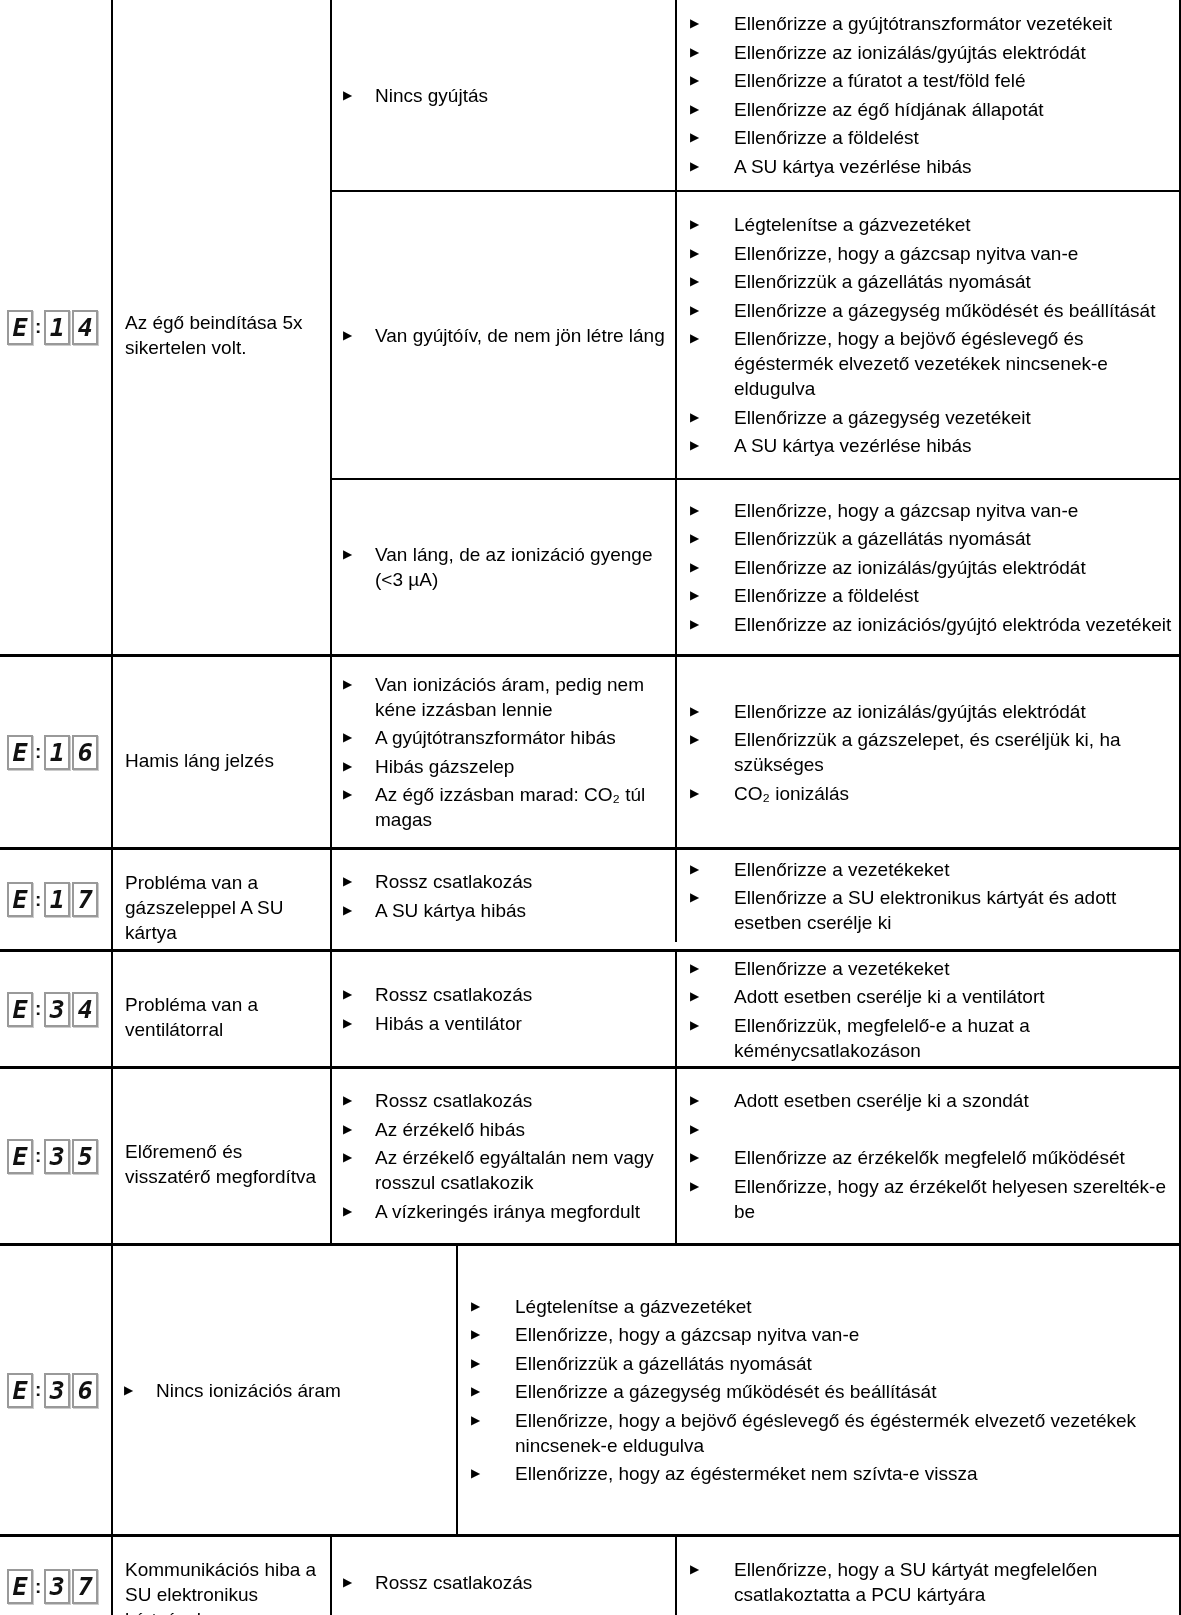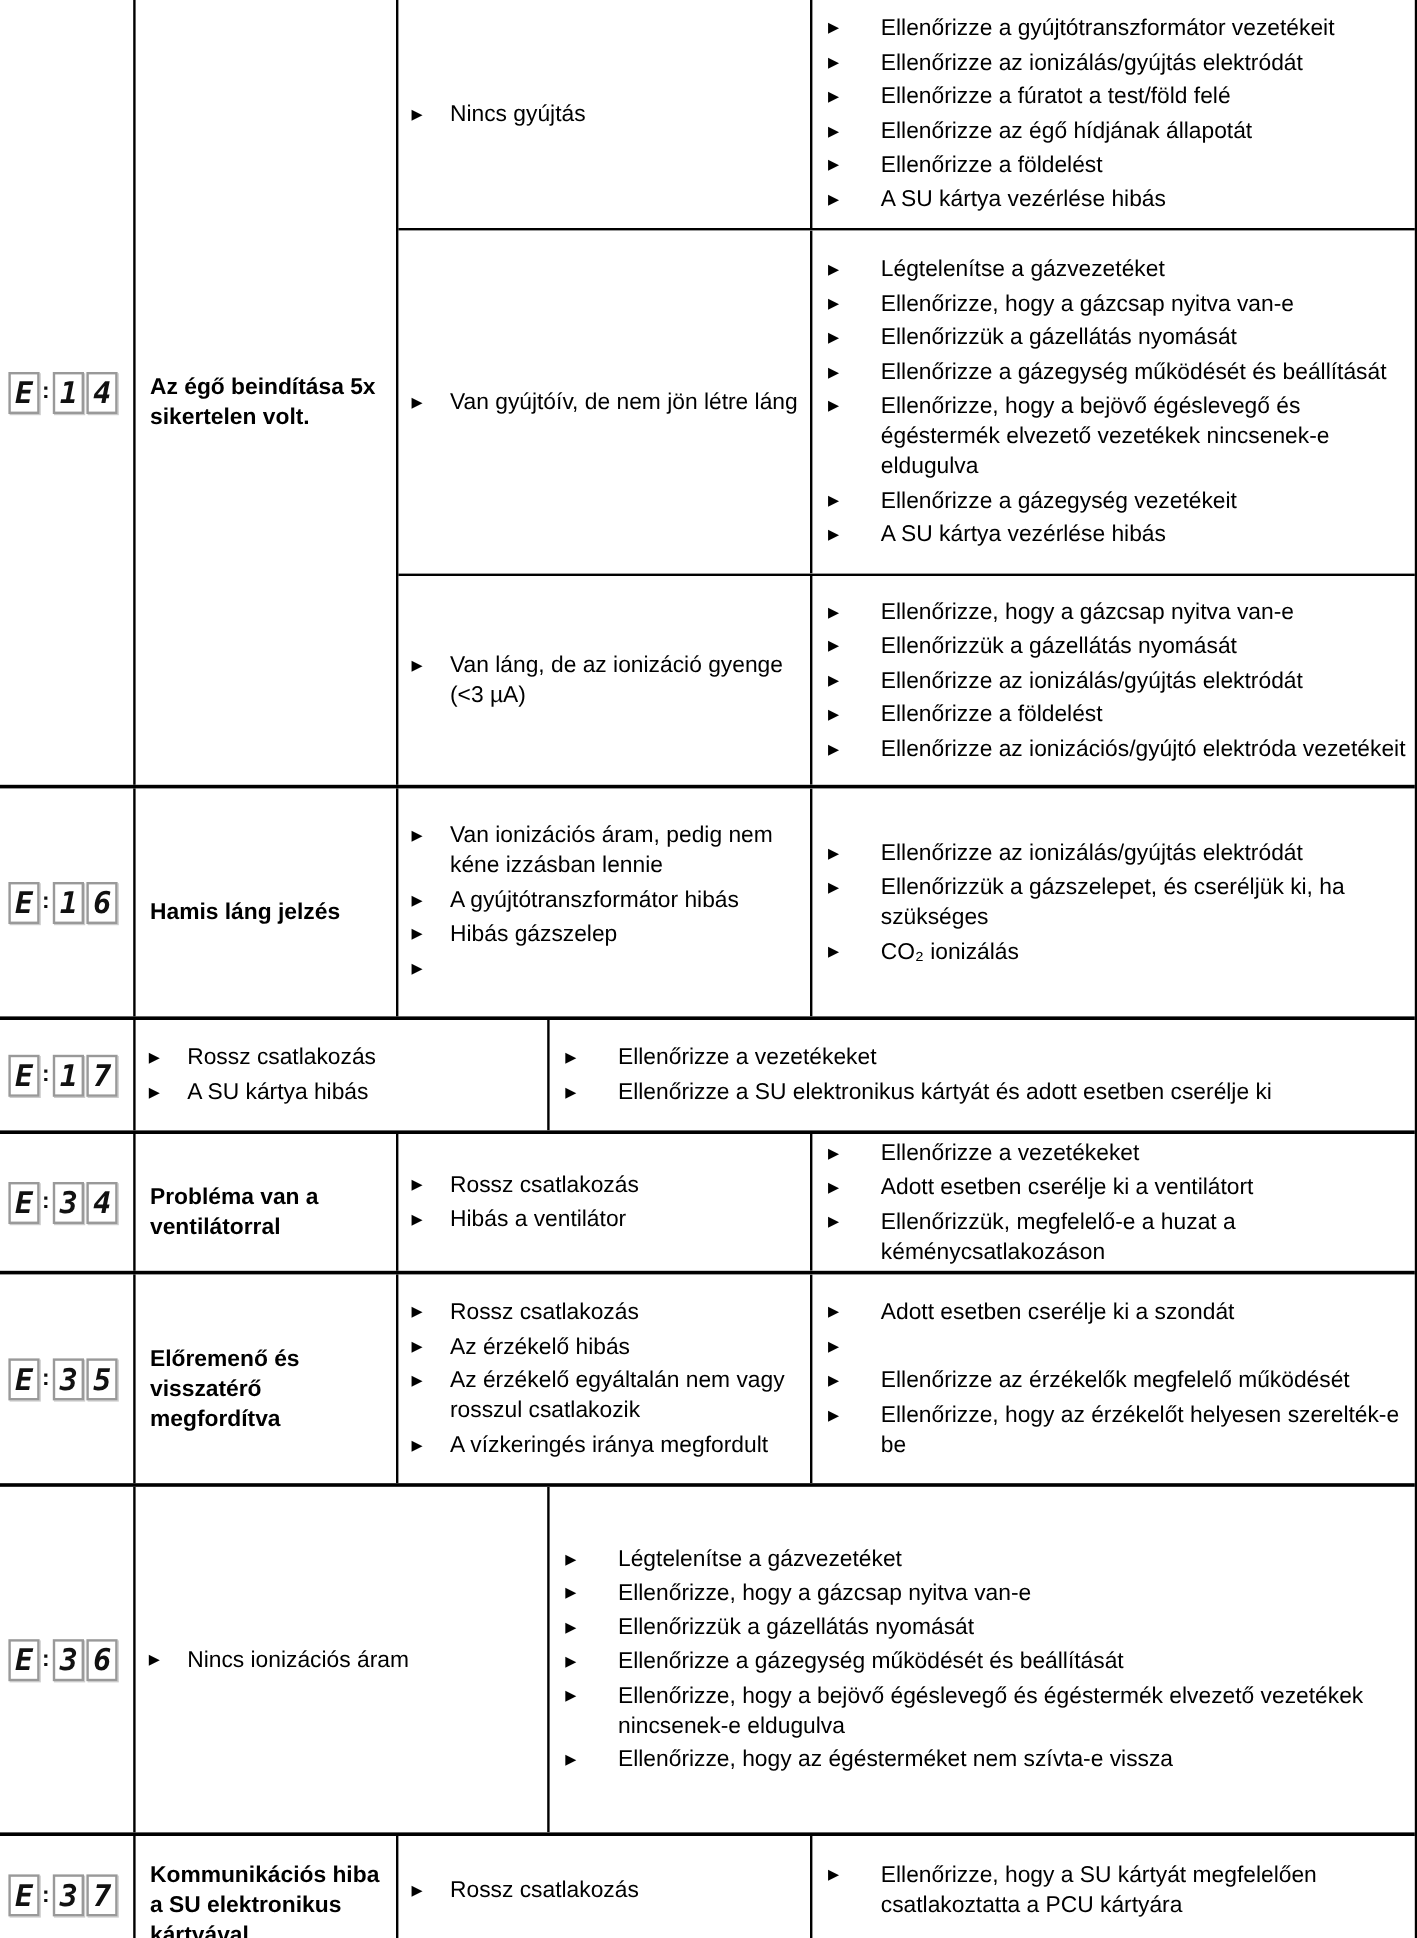--- a/index.html
+++ b/index.html
@@ -7,21 +7,21 @@
         font-family:"Liberation Sans",sans-serif;color:#000;}
   .table{width:100%;height:100%;box-sizing:border-box;border-right:2px solid #000;
          display:flex;flex-direction:column;}
   .row{display:flex;align-items:stretch;}
   .row + .row{border-top:3px solid #000;}
   .cell{box-sizing:border-box;overflow:hidden;}
   .code-cell{width:113px;flex:0 0 113px;border-right:2px solid #000;
              display:flex;align-items:center;padding-left:7px;}
   .desc-cell{width:219px;flex:0 0 219px;border-right:2px solid #000;
              display:flex;flex-direction:column;justify-content:center;
-             padding:20px 6px 4px 12px;font-size:19px;line-height:25px;font-weight:bold;}
+             padding:20px 6px 4px 12px;font-size:19px;line-height:25px;}
   .subrows{flex:1 1 auto;display:flex;flex-direction:column;min-width:0;}
   .subrow{display:flex;align-items:stretch;box-sizing:border-box;overflow:hidden;}
   .subrow + .subrow{border-top:2px solid #000;}
   .cause-cell{width:345px;flex:0 0 345px;border-right:2px solid #000;
               display:flex;flex-direction:column;justify-content:center;padding:3px 0;}
   .sol-cell{flex:1 1 auto;display:flex;flex-direction:column;justify-content:center;
             padding:3px 0;min-width:0;}
   .item{display:flex;font-size:19px;line-height:25px;margin:3.5px 0;}
   .bullet{box-sizing:border-box;flex:0 0 auto;font-size:12px;line-height:25px;color:#000;}
   .cause-cell .bullet{width:43px;padding-left:11px;}
@@ -214,20 +214,21 @@
                     <div class="item">
                           <span class="bullet">▶</span>
                           <span class="itext">A gyújtótranszformátor hibás</span>
                         </div>
                     <div class="item">
                           <span class="bullet">▶</span>
                           <span class="itext">Hibás gázszelep</span>
                         </div>
                     <div class="item">
                           <span class="bullet">▶</span>
+                          <span class="itext">Az égő izzásban marad: CO₂ túl magas</span>
                         </div>
                   </div>
                   </div>
                   <div class="cell sol-cell">
                     <div>
 
                     <div class="item">
                           <span class="bullet">▶</span>
                           <span class="itext">Ellenőrizze az ionizálás/gyújtás elektródát</span>
                         </div>
@@ -249,20 +250,23 @@
           <div class="cell code-cell">
             <div class="code">
               <span class="segbox">E</span>
               <span class="code-colon">:</span>
               <span class="digits">
 
               <span class="segbox">1</span>
                 <span class="segbox">7</span>
               </span>
             </div>
+          </div>
+          <div class="cell desc-cell">
+            <div>Probléma van a gázszeleppel A SU kártya</div>
           </div>
           <div class="subrows">
             <div style="display:flex;flex-direction:column;flex:1;">
 
             <div class="subrow" style="height: 92px;">
                   <div class="cell cause-cell">
                     <div>
 
                     <div class="item">
                           <span class="bullet">▶</span>

